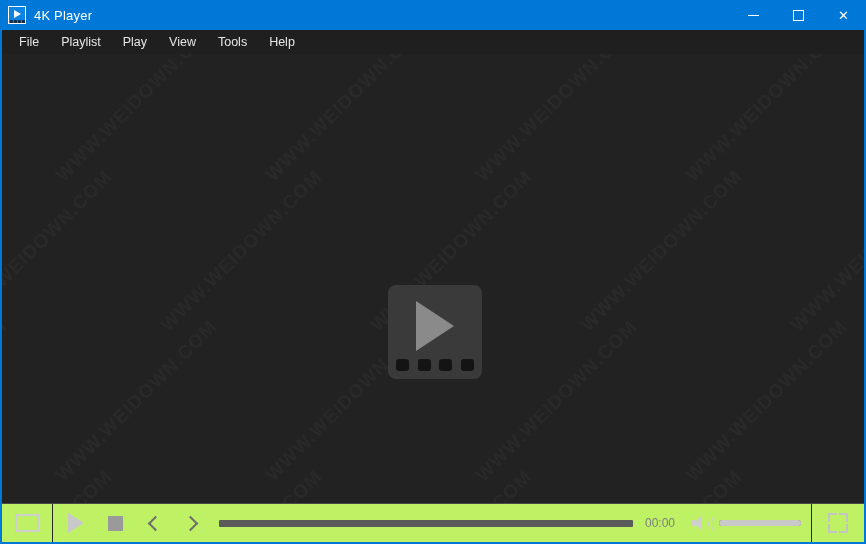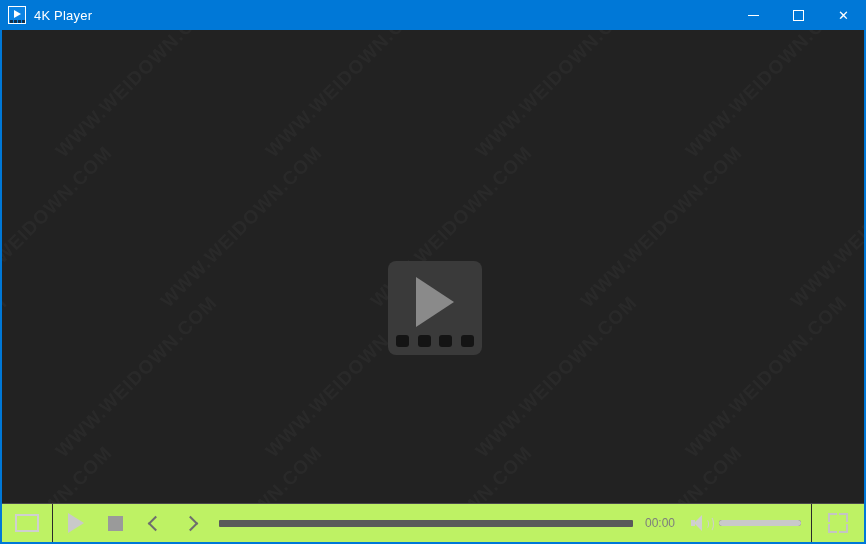--- a/index.html
+++ b/index.html
@@ -366,20 +366,28 @@
       </div>
       <div class="win-btn">
         <span class="box-max"></span>
       </div>
       <div class="win-btn">
         <span class="glyph">✕</span>
       </div>
     </div>
   </div>
 
+  <div class="menu-bar">
+    <div class="menu-item">File</div>
+    <div class="menu-item">Playlist</div>
+    <div class="menu-item">Play</div>
+    <div class="menu-item">View</div>
+    <div class="menu-item">Tools</div>
+    <div class="menu-item">Help</div>
+  </div>
 
   <div class="video-area">
     <div class="watermark-layer" id="watermark-layer">
         <div class="wm" style="left: -105px; top: 150px;">WWW.WEIDOWN.COM</div>
         <div class="wm" style="left: 105px; top: 150px;">WWW.WEIDOWN.COM</div>
         <div class="wm" style="left: 315px; top: 150px;">WWW.WEIDOWN.COM</div>
         <div class="wm" style="left: 525px; top: 150px;">WWW.WEIDOWN.COM</div>
         <div class="wm" style="left: 735px; top: 150px;">WWW.WEIDOWN.COM</div>
         <div class="wm" style="left: 0px; top: 300px;">WWW.WEIDOWN.COM</div>
         <div class="wm" style="left: 210px; top: 300px;">WWW.WEIDOWN.COM</div>

